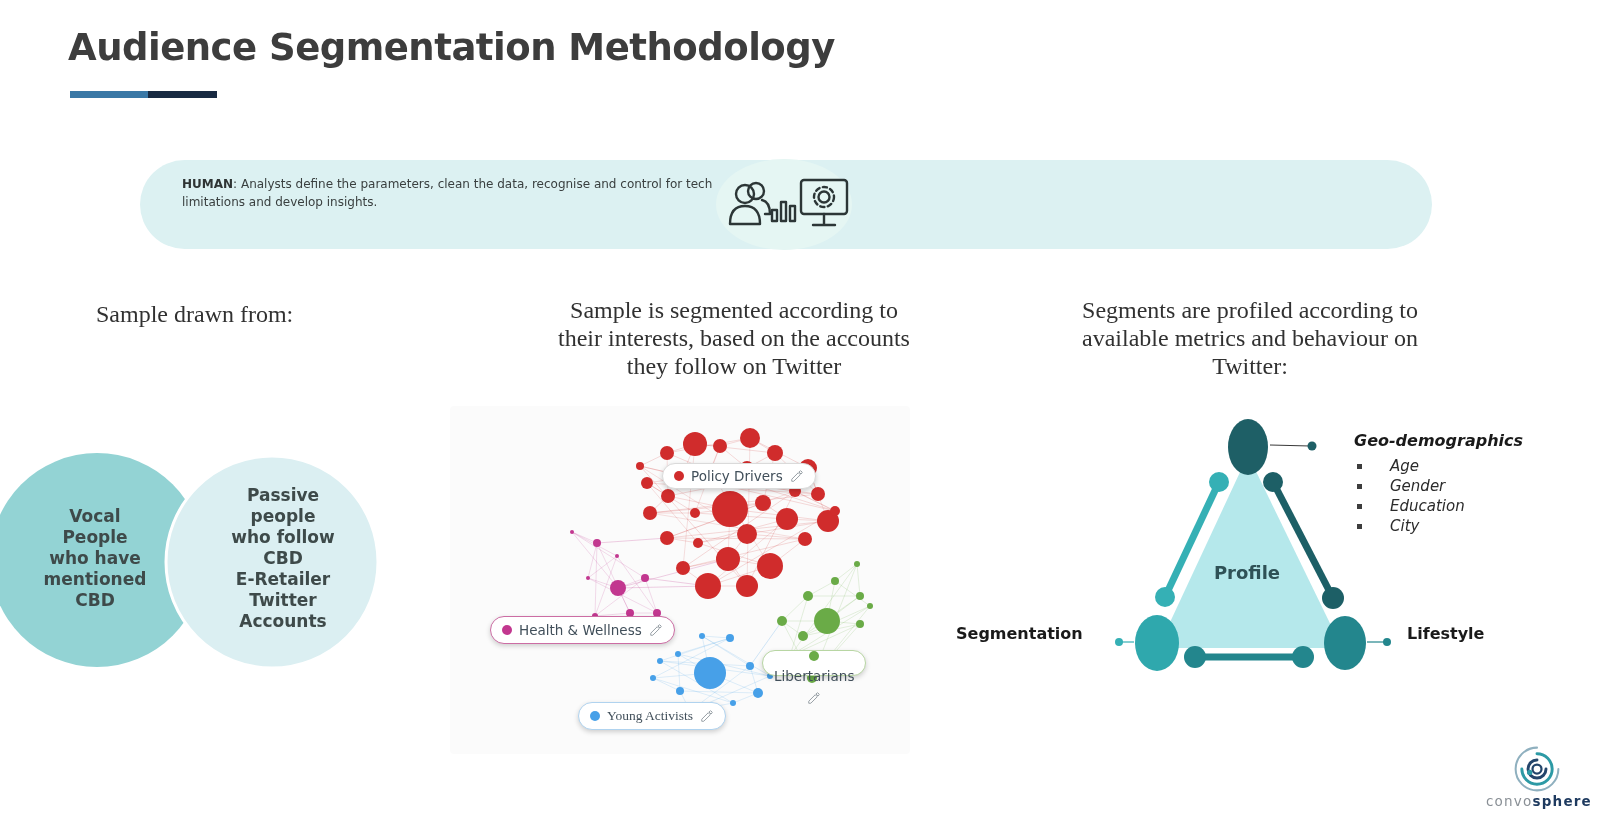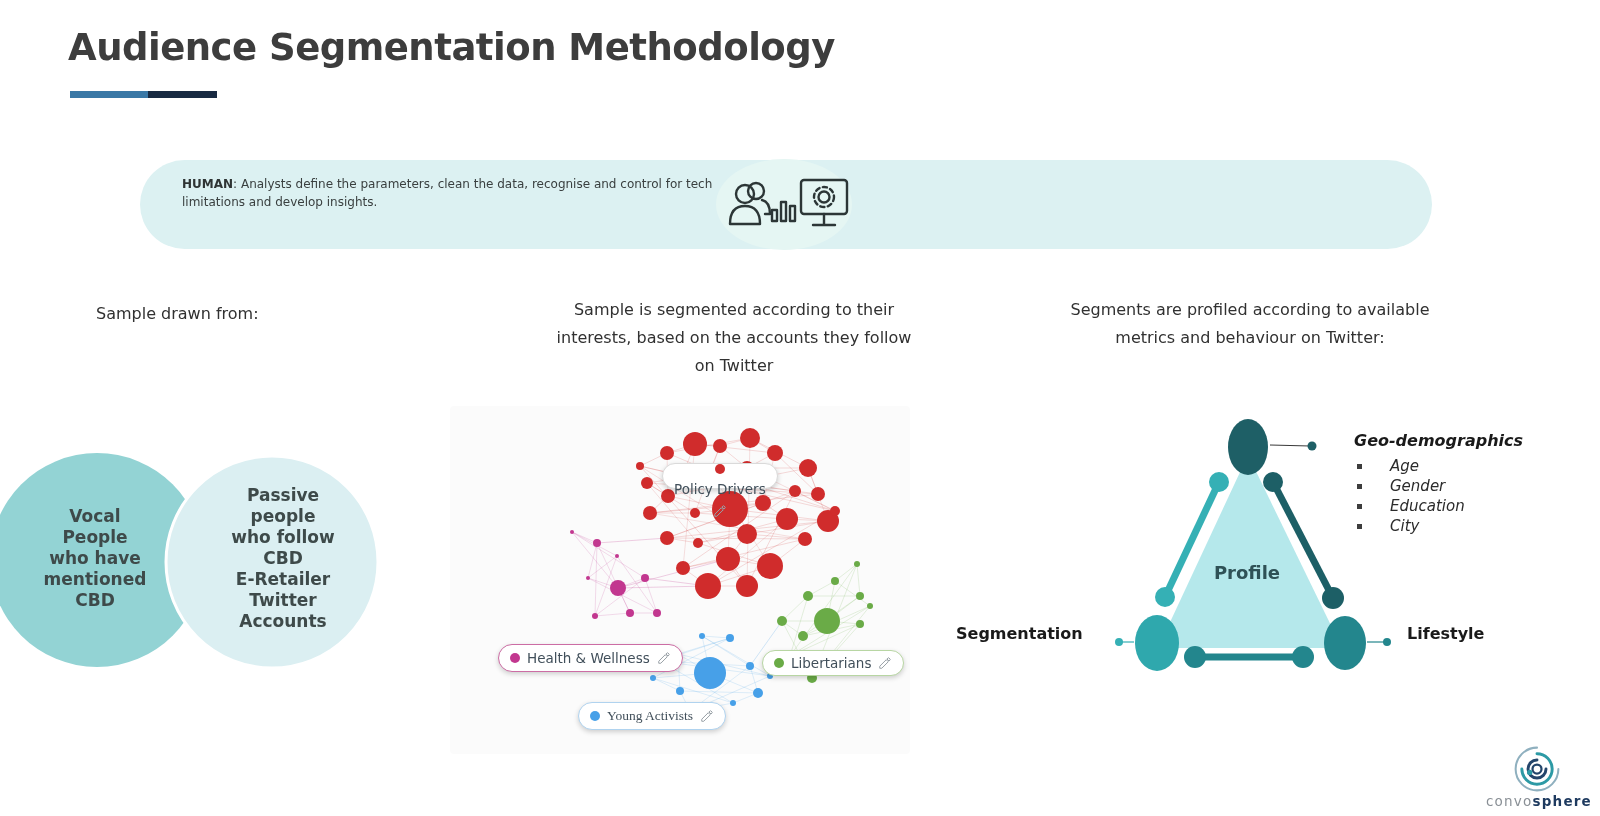--- a/index.html
+++ b/index.html
@@ -15,41 +15,41 @@
 
   
   .banner{left:140px;top:160px;width:1292px;height:89px;border-radius:46px;background:#dcf1f2;}
   .banner-text{font-size:12px;line-height:17.6px;color:#3a4040;}
   .banner-text b{color:#2e3434;}
   .human-text{left:182px;top:176px;width:532px;}
   .tech-text{left:866px;top:178px;width:470px;}
   .icon-ellipse{left:716px;top:159px;width:136px;height:91px;border-radius:50%;background:#e5f6f3;}
 
   
-  .step-header{color:#313131;font-size:16px;line-height:28px;}
+  .step-header{color:#313131;font-size:24px;line-height:28px;font-family:Liberation Serif, serif;}
   .step1{left:96px;top:300px;}
   .step2{left:550px;top:296px;width:368px;text-align:center;}
   .step3{left:1042px;top:296px;width:416px;text-align:center;}
 
   
   .venn-svg{left:-12px;top:448px;}
   .venn-text{font-weight:bold;font-size:17px;line-height:21px;color:#3e4a4a;
     text-align:center;white-space:pre-line;}
   .venn-left-text{left:20px;top:506px;width:150px;}
   .venn-right-text{left:203px;top:485px;width:160px;}
 
   
   .net-panel{left:450px;top:406px;width:460px;height:348px;background:#fbfbfb;border-radius:4px;}
   .pill{position:absolute;display:inline-flex;align-items:center;gap:7px;background:#ffffff;
     border:1.6px solid #ddd;border-radius:14px;padding:0 11px;height:24px;
     box-shadow:0 2px 5px rgba(0,0,0,0.18);font-size:13.5px;color:#414f5a;white-space:nowrap;}
   .pill-dot{width:10px;height:10px;border-radius:50%;background:#999;flex:0 0 auto;}
   .pill-pencil{width:14px;height:14px;flex:0 0 auto;}
   .pill-policy{left:212px;top:57px;}
-  .pill-health{left:48px;top:210px;height:26px;margin-top:28px;}
+  .pill-health{left:40px;top:210px;height:26px;}
   .pill-libertarians{left:312px;top:244px;}
   .pill-young{left:128px;top:296px;height:26px;}
 
   
   .tri-svg{left:1080px;top:400px;}
   .profile-label{left:1187px;top:562px;width:120px;text-align:center;
     font-weight:bold;font-size:18px;color:#2f5156;}
   .profile-group .group-title{font-size:16px;font-weight:bold;color:#1a1a1a;margin:0 0 6px 0;}
   .profile-group ul{list-style:none;margin:0;padding:0;}
   .profile-group li{position:relative;padding-left:36px;font-size:15px;color:#2b2b2b;
@@ -325,35 +325,35 @@
         <circle cx="203" cy="272" r="3" fill="#47a0e8"></circle>
         <circle cx="230" cy="285" r="4" fill="#47a0e8"></circle>
         <circle cx="308" cy="287" r="5" fill="#47a0e8"></circle>
         <circle cx="283" cy="297" r="3" fill="#47a0e8"></circle>
         <circle cx="240" cy="305" r="4" fill="#47a0e8"></circle>
         <circle cx="300" cy="260" r="4" fill="#47a0e8"></circle>
         <circle cx="210" cy="255" r="3" fill="#47a0e8"></circle>
         <circle cx="320" cy="270" r="3" fill="#47a0e8"></circle>
       </svg>
 
-    <div class="pill pill-policy" style="border-color: rgb(218, 218, 218); flex-direction: column;">
+    <div class="pill pill-policy" style="border-color: rgb(218, 218, 218);">
       <span class="pill-dot" style="background: rgb(208, 44, 44);"></span>
       <span>Policy Drivers</span>
       <svg class="pill-pencil" viewBox="0 0 24 24">
         <path d="M3 17.5V21h3.5L17.6 9.9l-3.5-3.5L3 17.5z M20.6 6.9a1.2 1.2 0 0 0 0-1.7l-1.8-1.8a1.2 1.2 0 0 0-1.7 0l-1.7 1.7 3.5 3.5 1.7-1.7z" fill="none" stroke="#98a0a6" stroke-width="1.7"></path>
       </svg>
     </div>
     <div class="pill pill-health" style="border-color: rgb(204, 109, 164);">
       <span class="pill-dot" style="background: rgb(194, 55, 143);"></span>
       <span>Health &amp; Wellness</span>
       <svg class="pill-pencil" viewBox="0 0 24 24">
         <path d="M3 17.5V21h3.5L17.6 9.9l-3.5-3.5L3 17.5z M20.6 6.9a1.2 1.2 0 0 0 0-1.7l-1.8-1.8a1.2 1.2 0 0 0-1.7 0l-1.7 1.7 3.5 3.5 1.7-1.7z" fill="none" stroke="#98a0a6" stroke-width="1.7"></path>
       </svg>
     </div>
-    <div class="pill pill-libertarians" style="border-color: rgb(184, 214, 163);">
+    <div class="pill pill-libertarians" style="border-color: rgb(184, 214, 163); flex-direction: column;">
       <span class="pill-dot" style="background: rgb(106, 171, 71);"></span>
       <span>Libertarians</span>
       <svg class="pill-pencil" viewBox="0 0 24 24">
         <path d="M3 17.5V21h3.5L17.6 9.9l-3.5-3.5L3 17.5z M20.6 6.9a1.2 1.2 0 0 0 0-1.7l-1.8-1.8a1.2 1.2 0 0 0-1.7 0l-1.7 1.7 3.5 3.5 1.7-1.7z" fill="none" stroke="#98a0a6" stroke-width="1.7"></path>
       </svg>
     </div>
     <div class="pill pill-young" style="border-color: rgb(176, 211, 239); font-family: Liberation Serif, serif;">
       <span class="pill-dot" style="background: rgb(71, 160, 232);"></span>
       <span>Young Activists</span>
       <svg class="pill-pencil" viewBox="0 0 24 24">

